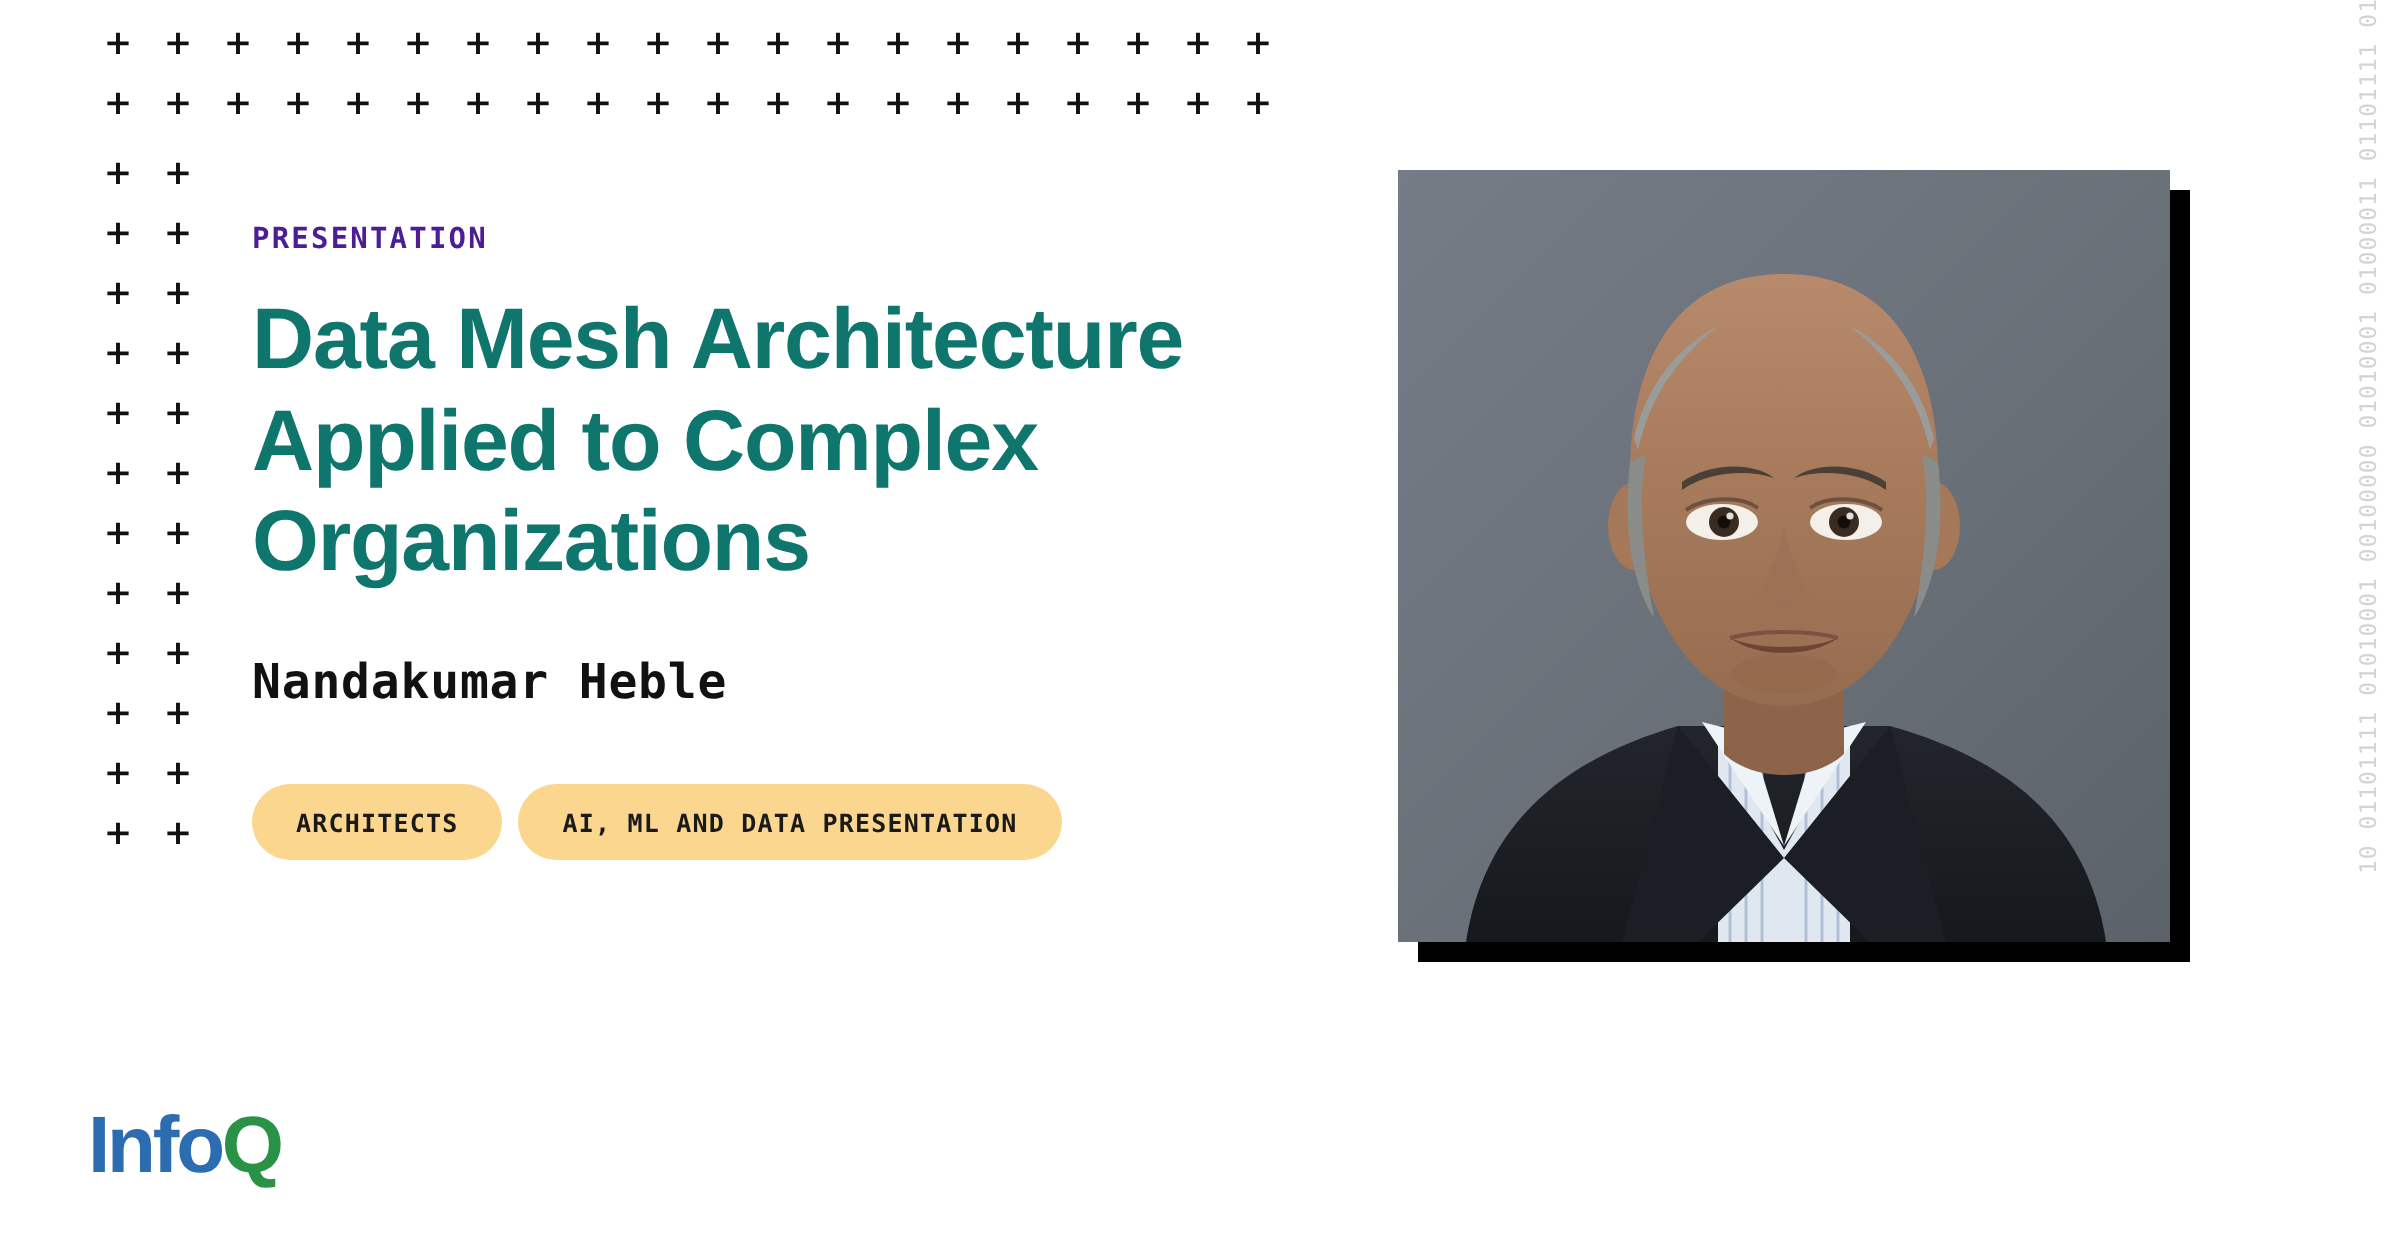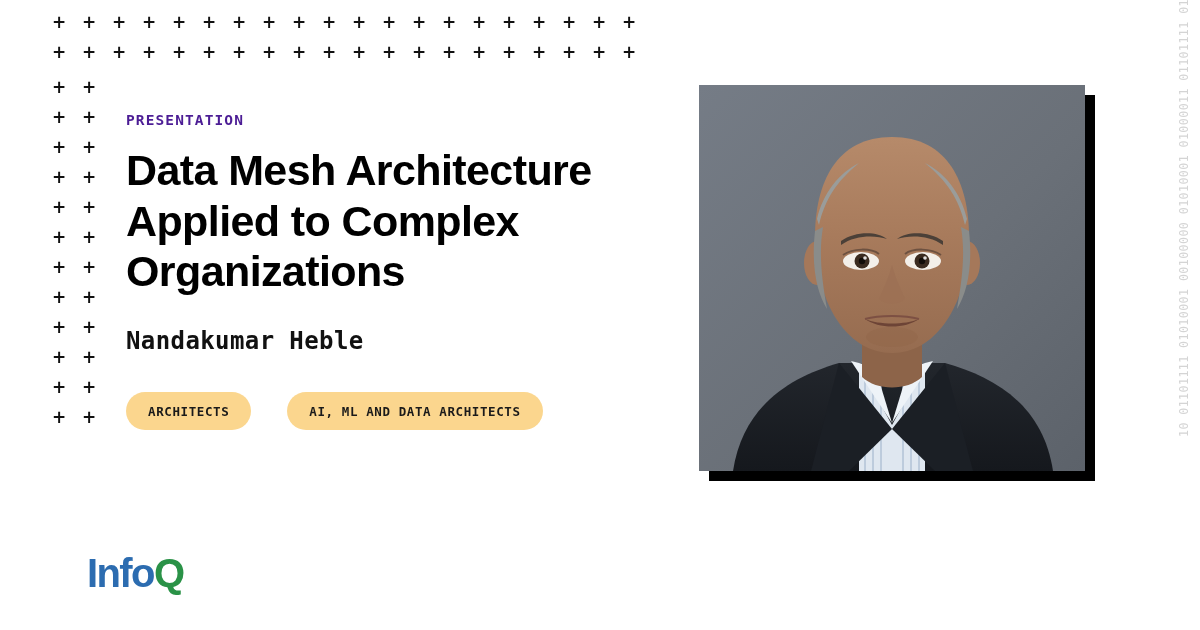--- a/index.html
+++ b/index.html
@@ -72,37 +72,37 @@
     color: #4c1d95;
     margin-bottom: 17px;
   }
 
   #title {
     font-family: "Liberation Sans", sans-serif;
     font-size: 43px;
     font-weight: 700;
     line-height: 1.18;
     letter-spacing: -0.6px;
-    color: #000000;
+    color: #0f766e;
     max-width: 510px;
   }
 
   #speaker {
     margin-top: 30px;
     font-family: "DejaVu Sans Mono", monospace;
     font-size: 24px;
     font-weight: 700;
     letter-spacing: 0.4px;
     color: #111111;
   }
 
   #tags {
     margin-top: 37px;
     display: flex;
-    gap: 36px;
+    gap: 8px;
     align-items: center;
   }
   .tag {
     background: #fbd68e;
     border-radius: 22px;
     height: 38px;
     display: flex;
     align-items: center;
     padding: 0 22px;
     font-family: "DejaVu Sans Mono", monospace;
@@ -143,21 +143,20 @@
   
   #logo {
     position: absolute;
     left: 44px;
     top: 553px;
     font-family: "Liberation Sans", sans-serif;
     font-size: 40px;
     font-weight: 700;
     letter-spacing: -1.6px;
     line-height: 1;
-    margin-left: 43px;
   }
   #logo .info { color: #2c6cb0; }
   #logo .q { color: #2a9247; }
 
   
   #binary {
     position: absolute;
     right: 1px;
     top: 0;
     height: 630px;
@@ -287,21 +286,21 @@
   <div id="content">
 
     <div id="eyebrow">PRESENTATION</div>
 
     <h1 id="title">Data Mesh Architecture Applied to Complex Organizations</h1>
 
     <div id="speaker">Nandakumar Heble</div>
 
     <div id="tags">
       <div class="tag">ARCHITECTS</div>
-      <div class="tag">AI, ML AND DATA ARCHITECTS</div>
+      <div class="tag">AI, ML AND DATA PRESENTATION</div>
     </div>
   </div>
 
   <div id="portrait-wrap">
     <div id="portrait-shadow"></div>
     <div id="portrait">
       <svg width="386" height="386" viewBox="0 0 386 386" aria-hidden="true">
         <defs>
           <linearGradient id="bgGrad" x1="0" y1="0" x2="1" y2="1">
             <stop offset="0%" stop-color="#757c86"></stop>

